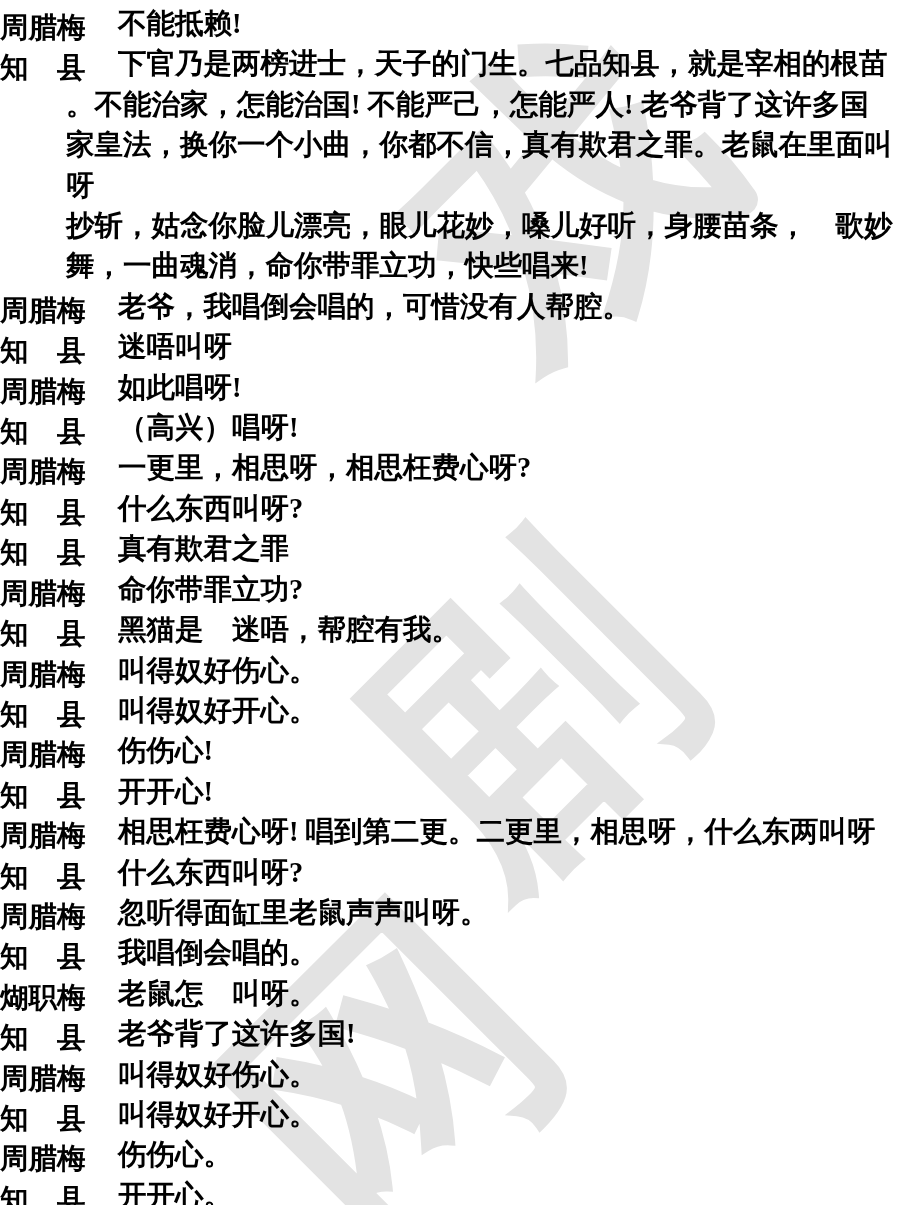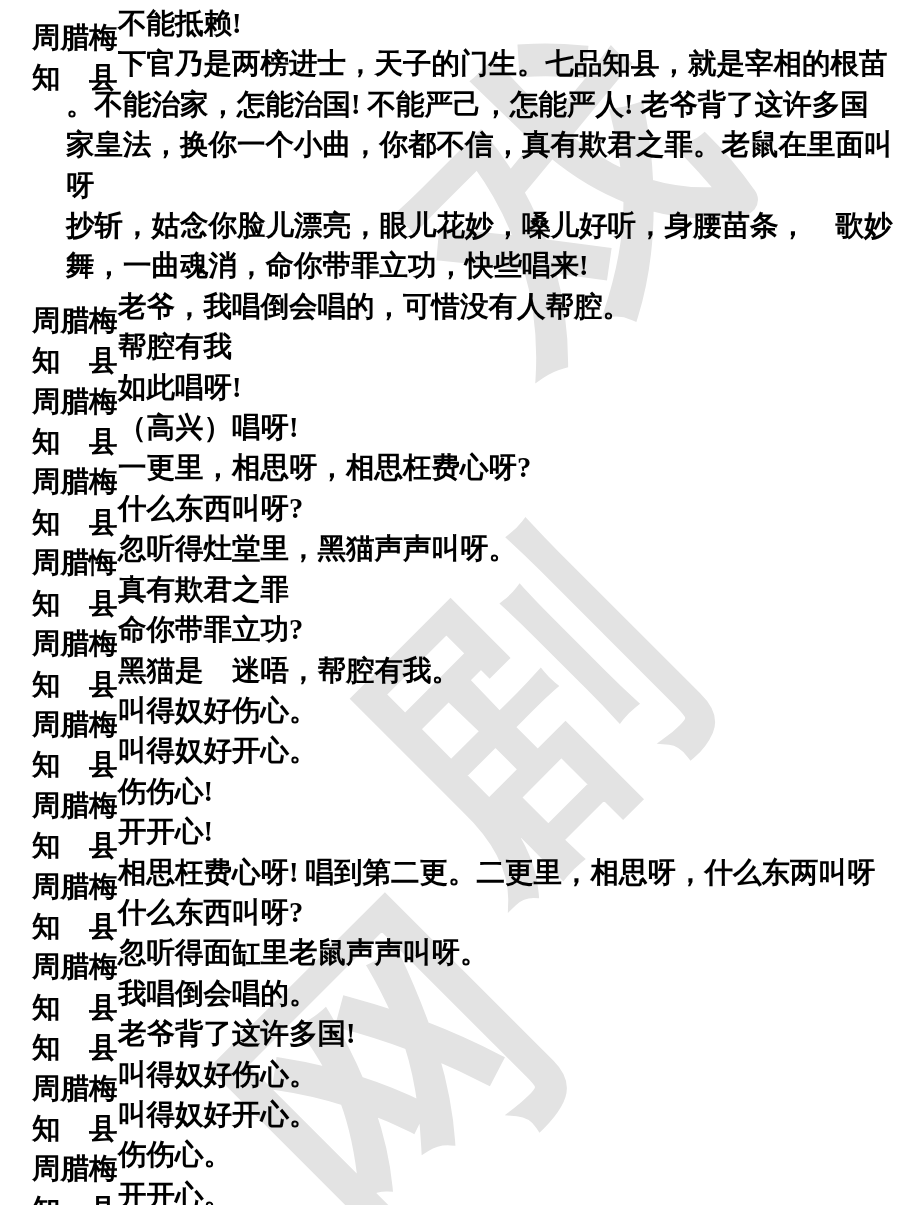--- a/index.html
+++ b/index.html
@@ -37,23 +37,22 @@
     padding-top: 4px;
     font-weight: bold;
     color: #000000;
     font-size: 28.5px;
     line-height: 40.4px;
   }
   .row { position: relative; }
   .speaker {
     position: absolute;
     left: 0;
-    top: 14px;
+    top: 4px;
     white-space: pre;
-    padding-left: 32px;
   }
   .dialogue {
     margin-left: 66px;      
     text-indent: 52px;      
     white-space: pre-wrap;
     word-break: break-all;
   }
 </style>
 </head>
 <body>
@@ -81,21 +80,21 @@
 舞，一曲魂消，命你带罪立功，快些唱来!</div>
   </div>
 
   <div class="row">
     <span class="speaker">周腊梅</span>
     <div class="dialogue">老爷，我唱倒会唱的，可惜没有人帮腔。</div>
   </div>
 
   <div class="row">
     <span class="speaker">知　县</span>
-    <div class="dialogue">帮腔有我</div>
+    <div class="dialogue">迷唔叫呀</div>
   </div>
 
   <div class="row">
     <span class="speaker">周腊梅</span>
     <div class="dialogue">如此唱呀!</div>
   </div>
 
   <div class="row">
     <span class="speaker">知　县</span>
     <div class="dialogue">（高兴）唱呀!</div>
@@ -104,24 +103,20 @@
   <div class="row">
     <span class="speaker">周腊梅</span>
     <div class="dialogue">一更里，相思呀，相思枉费心呀?</div>
   </div>
 
   <div class="row">
     <span class="speaker">知　县</span>
     <div class="dialogue">什么东西叫呀?</div>
   </div>
 
-  <div class="row">
-    <span class="speaker">周腊悔</span>
-    <div class="dialogue">忽听得灶堂里，黑猫声声叫呀。</div>
-  </div>
 
   <div class="row">
     <span class="speaker">知　县</span>
     <div class="dialogue">真有欺君之罪</div>
   </div>
 
   <div class="row">
     <span class="speaker">周腊梅</span>
     <div class="dialogue">命你带罪立功?</div>
   </div>
@@ -164,20 +159,24 @@
   <div class="row">
     <span class="speaker">周腊梅</span>
     <div class="dialogue">忽听得面缸里老鼠声声叫呀。</div>
   </div>
 
   <div class="row">
     <span class="speaker">知　县</span>
     <div class="dialogue">我唱倒会唱的。</div>
   </div>
 
+  <div class="row">
+    <span class="speaker">煳职梅</span>
+    <div class="dialogue">老鼠怎　叫呀。</div>
+  </div>
 
   <div class="row">
     <span class="speaker">知　县</span>
     <div class="dialogue">老爷背了这许多国!</div>
   </div>
 
   <div class="row">
     <span class="speaker">周腊梅</span>
     <div class="dialogue">叫得奴好伤心。</div>
   </div>

